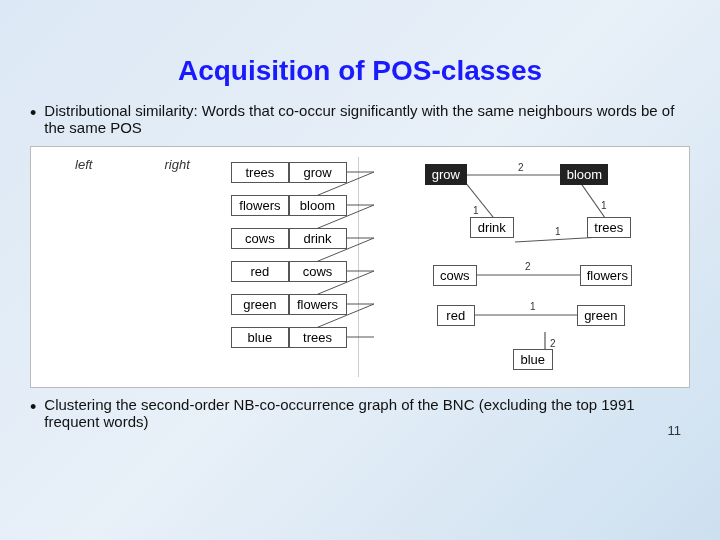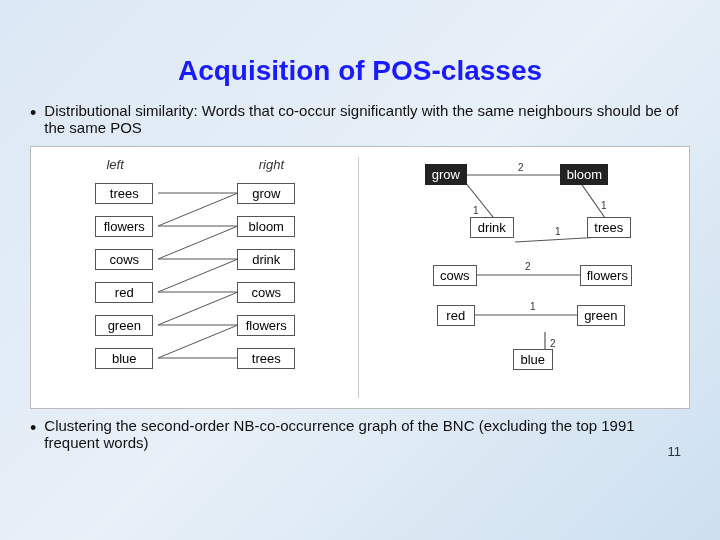--- a/index.html
+++ b/index.html
@@ -107,26 +107,26 @@
 </head>
 <body>
 
 <div class="title">
   <br>
   <span>Acquisition of POS-classes</span>
 </div>
 
 <div class="bullet-point">
   <span class="dot">•</span>
-  <span>Distributional similarity: Words that co-occur significantly with the same neighbours should be of the same POS</span>
+  <span>Distributional similarity: Words that co-occur significantly with the same neighbours words be of the same POS</span>
 </div>
 
 <div class="diagram-container">
 
-  <div style="display:flex; flex-direction:column; align-items:center; flex:1;">
+  <div style="display:flex; flex-direction:row; flex:1;">
     <div class="diagram-title-row">
       <span class="diagram-title-label">left</span>
       <span class="diagram-title-label">right</span>
     </div>
     <div class="left-diagram">
       <svg class="lines">
 
         <line x1="68" y1="15" x2="148" y2="15" stroke="#555" stroke-width="1"></line>
 
         <line x1="68" y1="48" x2="148" y2="15" stroke="#555" stroke-width="1"></line>

